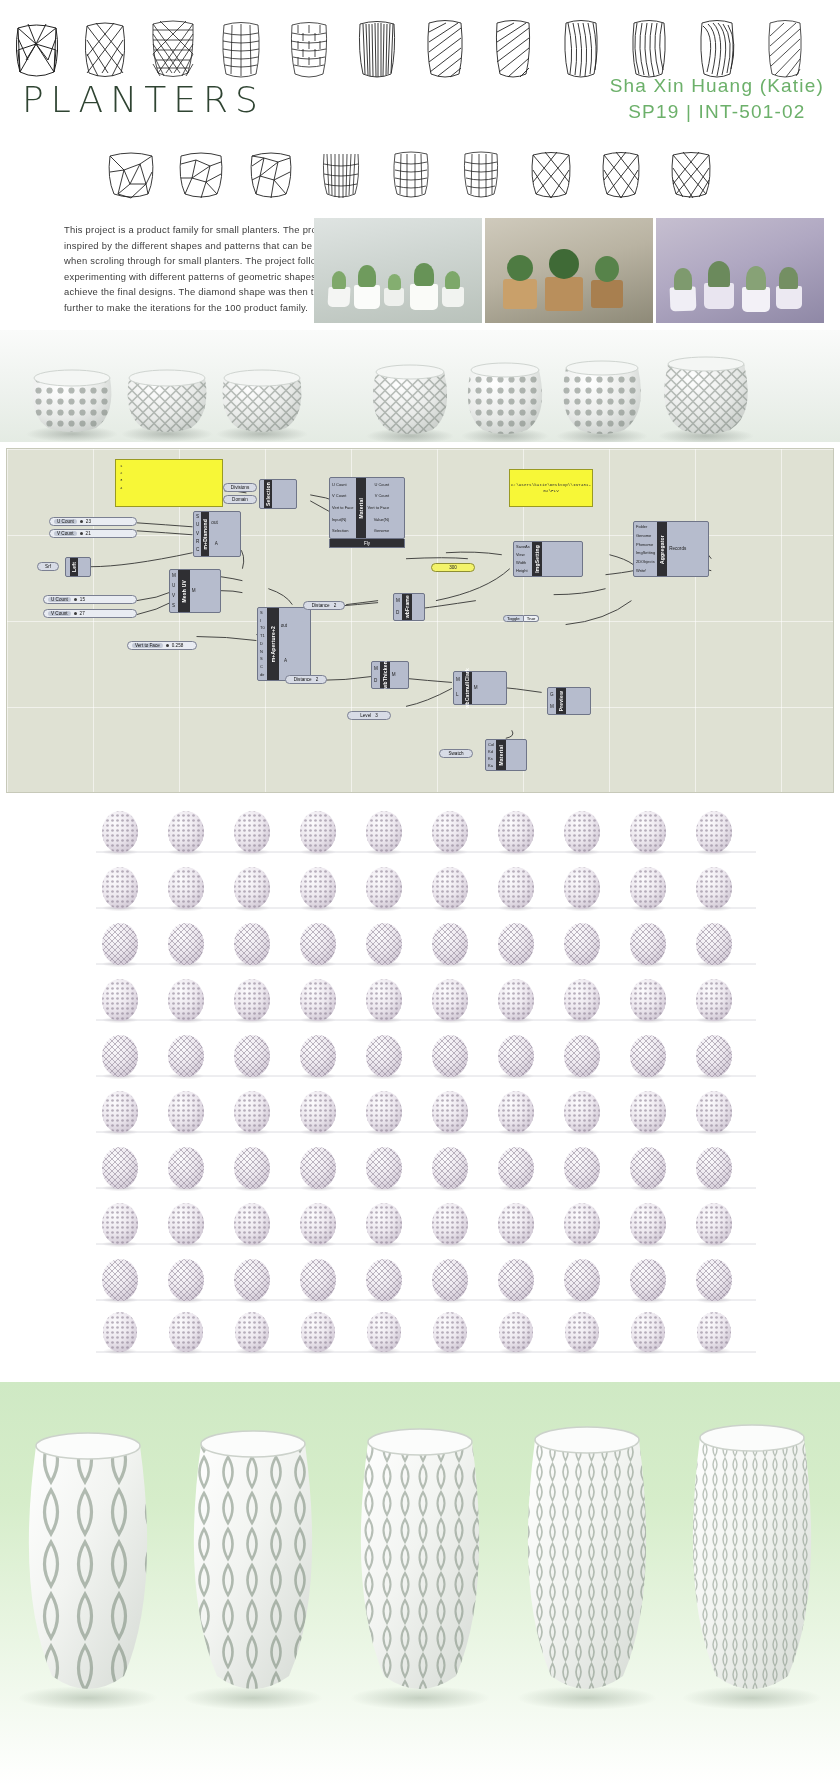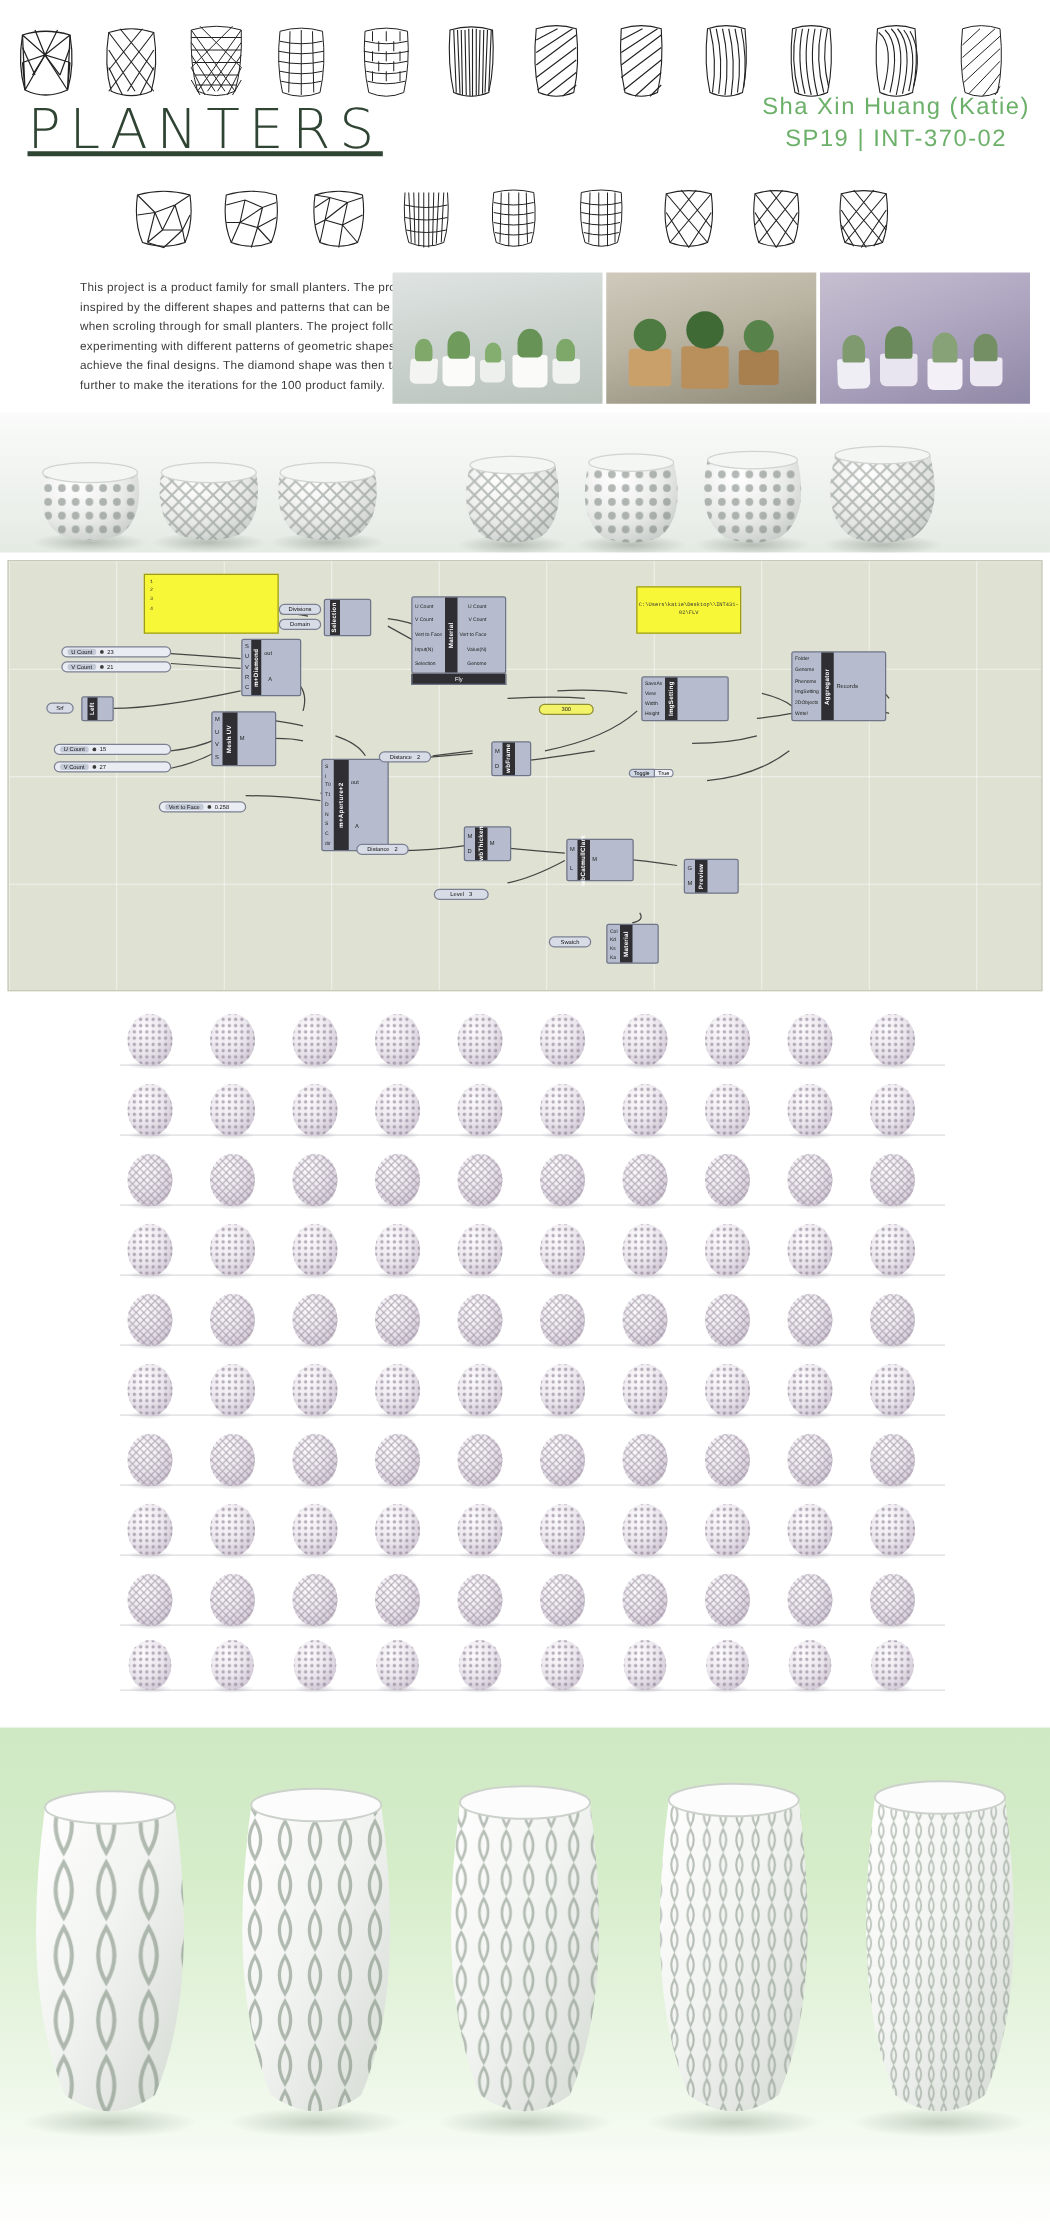--- a/index.html
+++ b/index.html
@@ -15,22 +15,22 @@
 
   
   .sketch-row-1 { position:absolute; left:0; top:4px; width:840px; height:78px; display:flex; align-items:flex-end; padding-left:6px; gap:6px; }
   .sketch-row-2 { position:absolute; left:100px; top:138px; width:740px; height:62px; display:flex; align-items:flex-end; gap:8px; }
   .sk { flex:0 0 auto; }
 
   
   .title-block { position:absolute; left:22px; top:82px; }
   .title-block .title {
     font-family:"DejaVu Sans", sans-serif;
-    font-size:44px; font-weight:300; letter-spacing:7px;
-    color:#2f4432; line-height:1;text-decoration:underline;
+    font-size:36px; font-weight:300; letter-spacing:7px;
+    color:#2f4432; line-height:1;
   }
   .byline { position:absolute; right:16px; top:73px; text-align:center; }
   .byline .name { font-size:19px; color:#6cb06a; letter-spacing:1.2px; font-weight:300; line-height:1.35; }
   .byline .course { font-size:19px; color:#6cb06a; letter-spacing:1.2px; font-weight:300; line-height:1.35; }
 
   
   .desc {
     position:absolute; left:24px; top:222px; width:290px;
     font-size:9.4px; line-height:1.65; color:#3b3b3b; letter-spacing:.25px;margin-left:40px;
   }
@@ -170,21 +170,21 @@
         <path d="M16 26 L30 13 M16 36 L42 13 M16 46 L46 19 M17 56 L46 29 M21 65 L46 39 M32 67 L46 49 M42 66 L46 59"></path>
       </g>
     </svg>
   </div>
 
   <div class="title-block">
     <div class="title">PLANTERS</div>
   </div>
   <div class="byline">
     <div class="name">Sha Xin Huang (Katie)</div>
-    <div class="course">SP19 | INT-370-02</div>
+    <div class="course">SP19 | INT-501-02</div>
   </div>
 
   <div class="sketch-row-2">
     <svg class="sk" width="62" height="56" viewBox="0 0 62 56">
       <g fill="none" stroke="#222" stroke-width=".9">
         <path d="M10 12 Q7 34 14 50 Q31 56 48 50 Q55 34 52 12 Q31 6 10 12Z"></path>
         <path d="M10 12 L24 26 L18 50 M24 26 L40 20 L52 12 M40 20 L46 40 L48 50 M24 26 L30 40 L40 20 M30 40 L18 50 M30 40 L46 40 M10 28 L24 26 M52 28 L46 40 M18 50 L31 54 L46 40"></path>
       </g>
     </svg>
     <svg class="sk" width="62" height="56" viewBox="0 0 62 56">

